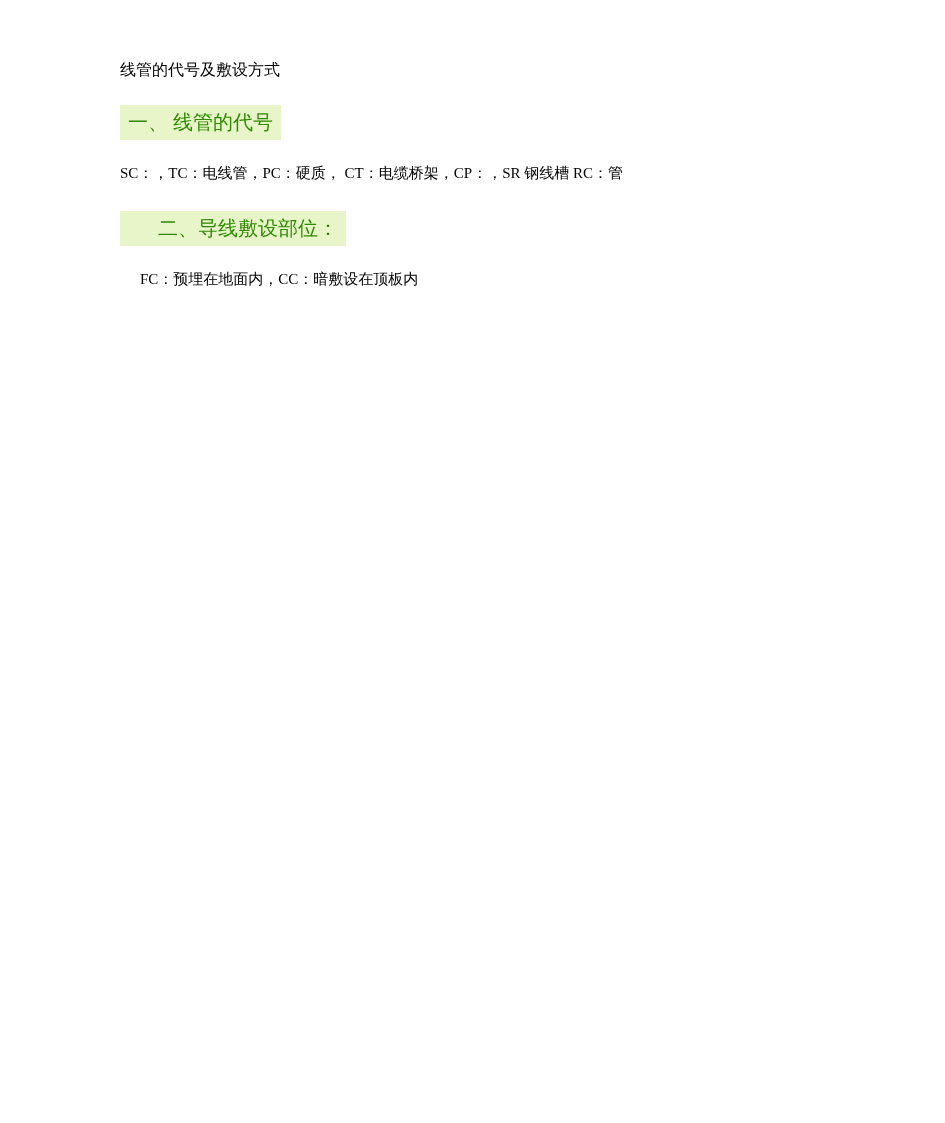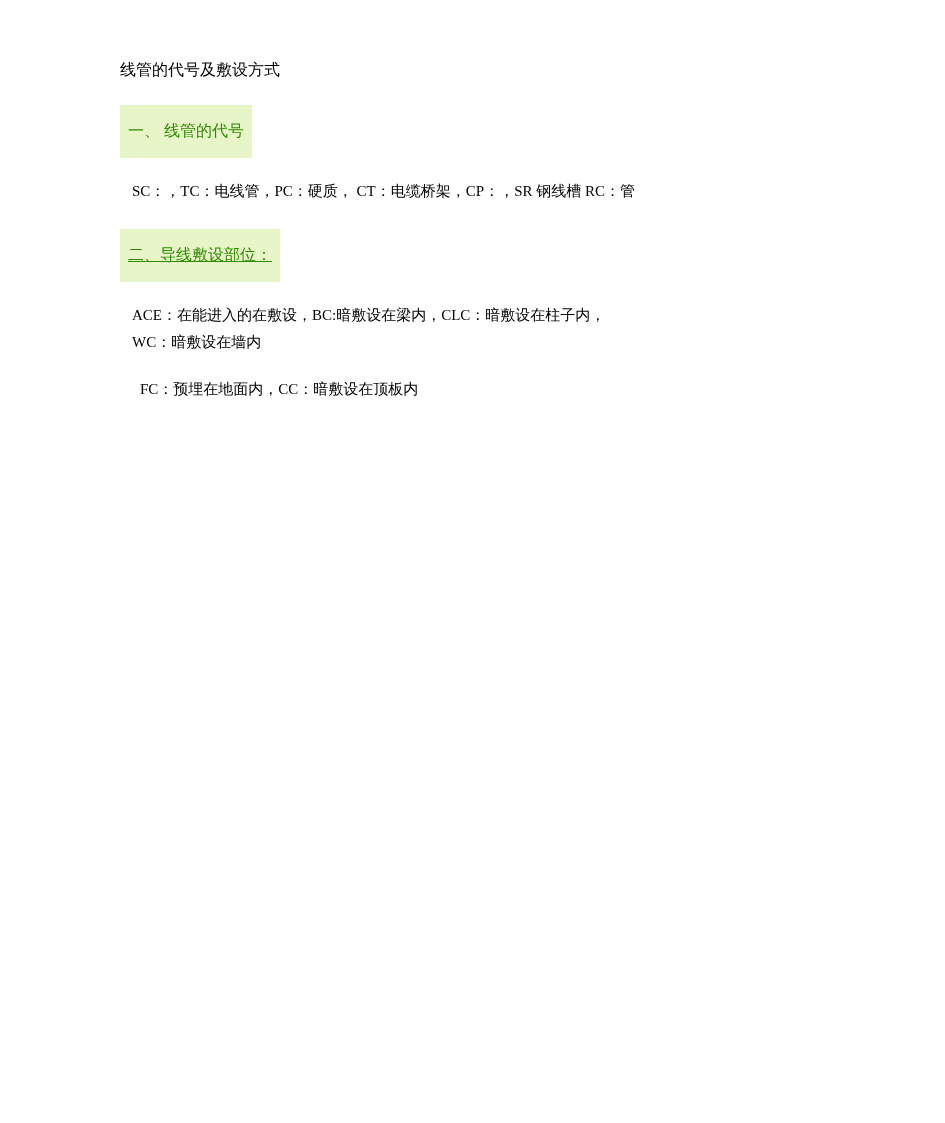--- a/index.html
+++ b/index.html
@@ -26,36 +26,35 @@
 
     .main-title {
       color: #000000;
       font-size: 16px;
       margin-bottom: 28px;
     }
 
     .section-heading {
       background-color: #e8f5c8;
       color: #2e8b00;
-      font-size: 16px;
-      padding: 16px 8px;
+      font-size: 20px;
+      padding: 4px 8px;
       margin-bottom: 20px;
       display: inline-block;
     }
 
     .section-block {
       margin-bottom: 24px;
     }
 
     .content-text {
       color: #000000;
       font-size: 15px;
       line-height: 1.8;
       margin-bottom: 20px;
-      margin-left: 12px;
     }
 
     .highlight-text {
       color: #2e8b00;
       font-size: 15px;
       line-height: 1.8;
       margin-bottom: 20px;
     }
 
     .link-text {
@@ -63,21 +62,21 @@
       font-size: 15px;
       line-height: 1.8;
       margin-bottom: 20px;
     }
 
     .indented {
       margin-left: 20px;
     }
 
     .underline {
-      text-decoration: underline;
+      margin-left: 30px;
     }
   </style>
 </head>
 <body>
 
 <div class="page-container">
 
   <div class="main-title section-block">
     <span>线管的代号及敷设方式</span>
   </div>
@@ -88,22 +87,19 @@
     </div>
     <div class="content-text">
       <span>SC：，TC：电线管，PC：硬质，   CT：电缆桥架，CP：，SR 钢线槽 RC：管</span>
     </div>
   </div>
 
   <div class="section-block">
     <div class="section-heading">
       <span class="underline">二、导线敷设部位：</span>
     </div>
-    <div class="content-text">
-      <span>ACE：在能进入的在敷设，BC:暗敷设在梁内，CLC：暗敷设在柱子内，WC：暗敷设在墙内</span>
-    </div>
     <div class="content-text indented">
       <span>FC：预埋在地面内，CC：暗敷设在顶板内</span>
     </div>
   </div>
 
 
 </div>
 
 </body></html>

